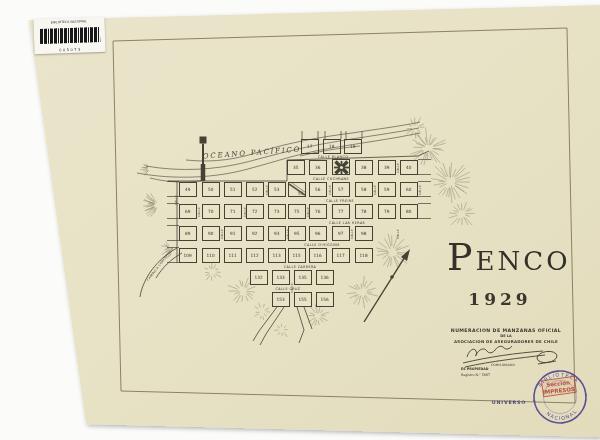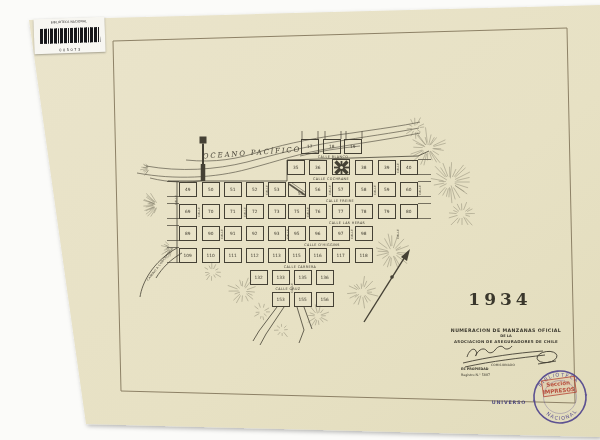--- a/index.html
+++ b/index.html
@@ -575,21 +575,24 @@
     <svg class="abs" width="18" height="15" viewBox="0 0 18 15" style="left:-1px;top:-1px;">
       <path d="M1,2 L17,13" stroke="var(--ink)" stroke-width="1.6" opacity="0.85" fill="none"></path>
       <path d="M4,1 L17,10" stroke="var(--ink)" stroke-width="0.5" fill="none"></path>
     </svg>
     <span class="split-n">55</span>
   </div>
 
   <div class="lbl ocean">OCEANO PACÍFICO</div>
   <div class="lbl camino">CAMINO A CONCEPCION</div>
 
-  <div class="lbl year">1934</div>
+  <div class="lbl title">
+    <span class="cap">P</span><span class="rest">ENCO</span>
+  </div>
+  <div class="lbl year">1929</div>
 
   <div class="lbl leg1">NUMERACION DE MANZANAS OFICIAL</div>
   <div class="lbl leg2">DE LA</div>
   <div class="lbl leg3">ASOCIACION DE ASEGURADORES DE CHILE</div>
   <div class="lbl sigcap">COMISIONADO</div>
   <div class="lbl prop1">ES PROPIEDAD</div>
   <div class="lbl prop2">Registro N.° 5887</div>
   <div class="lbl universo">UNIVERSO</div>
 
 </div>

